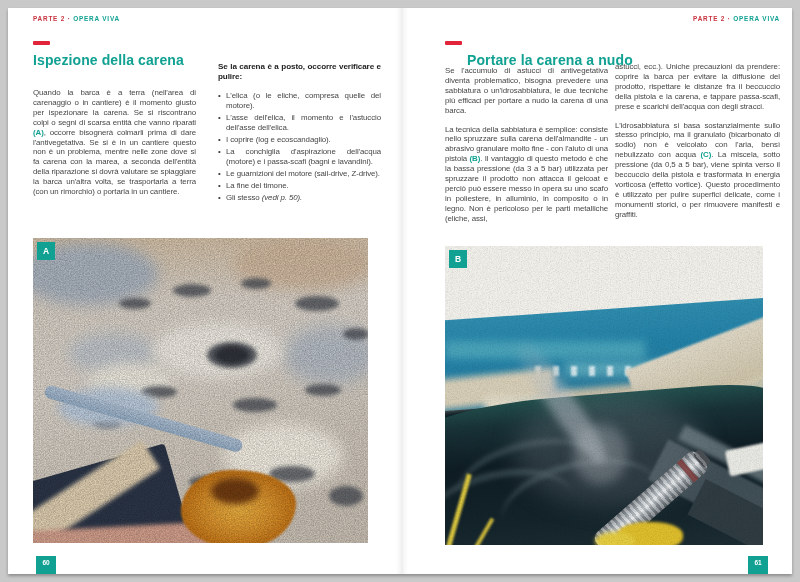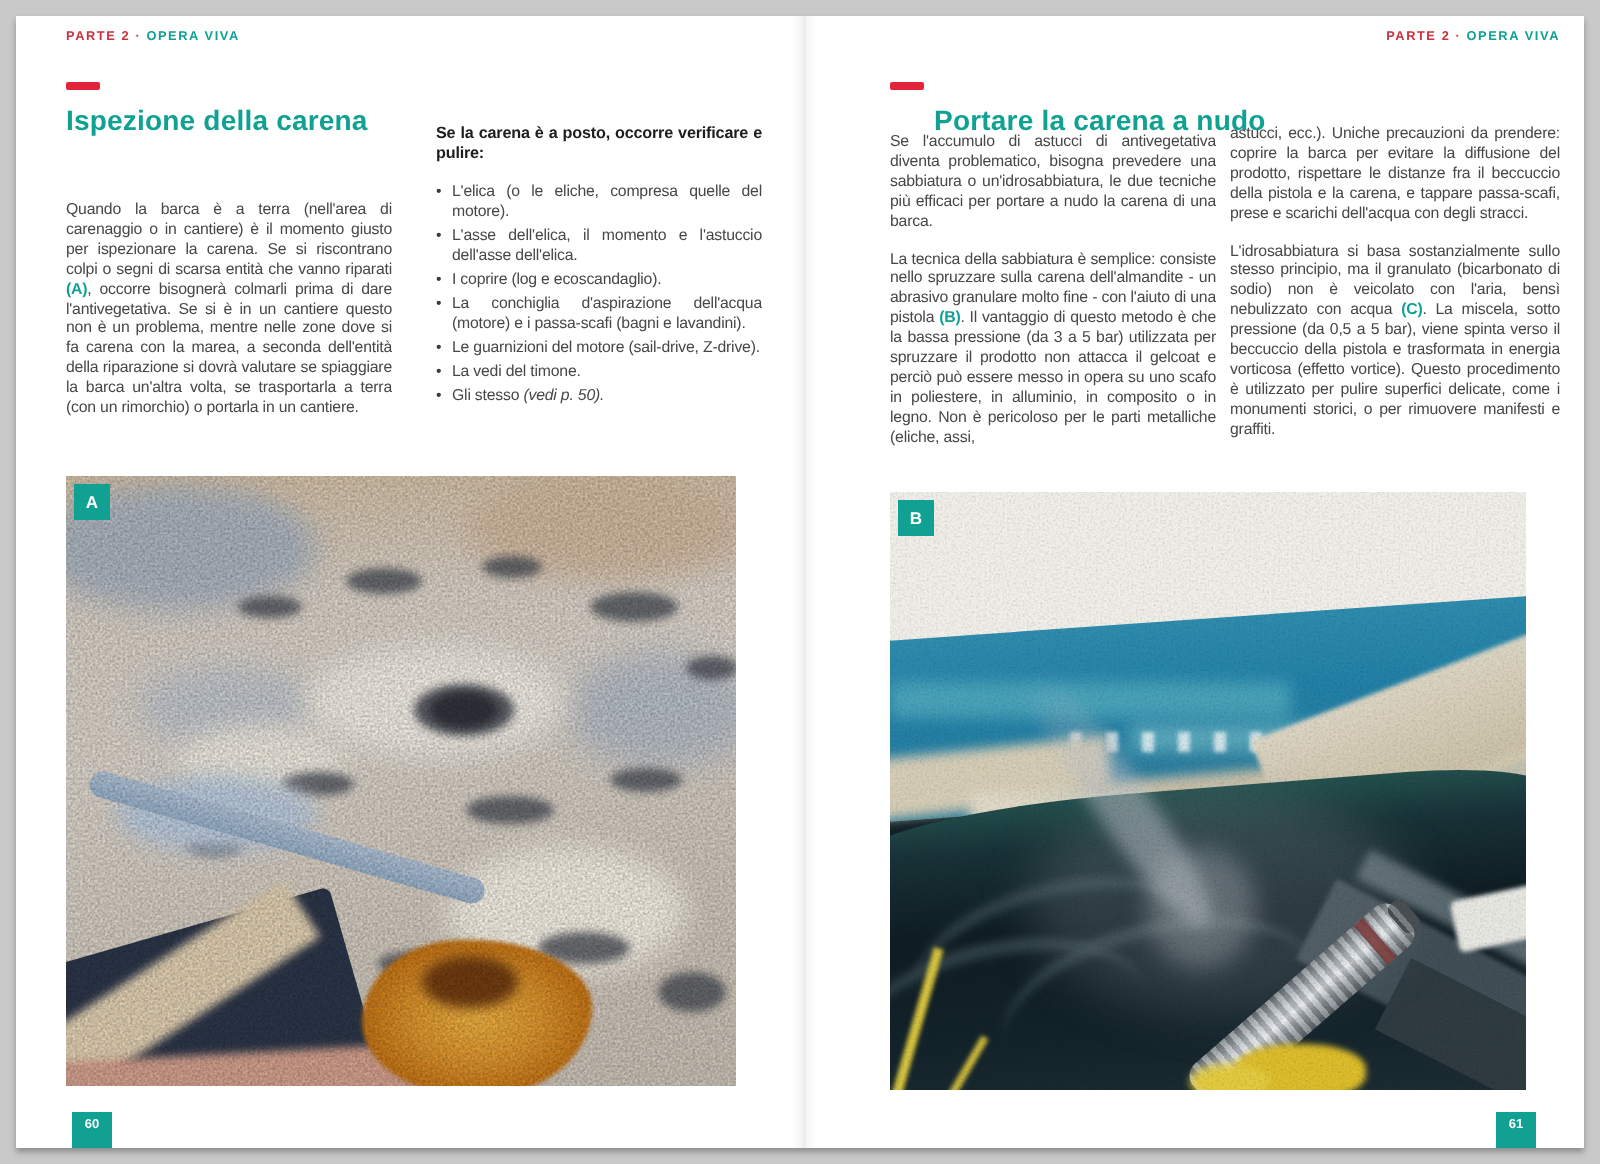--- a/index.html
+++ b/index.html
@@ -28,21 +28,21 @@
   
   .dash{position:absolute;width:17px;height:3.5px;background:var(--red);border-radius:1px;top:33px;}
   .dash-left{left:25px;}
   .dash-right{left:437px;}
   h1{position:absolute;top:44px;font-size:14px;line-height:16px;font-weight:bold;color:var(--teal);letter-spacing:.1px;}
   .h1-left{left:25px;}
   .h1-right{left:459px;}
   
   .col{position:absolute;width:163px;color:var(--body);font-size:7.9px;line-height:9.9px;letter-spacing:-.1px;overflow:hidden;}
   .col p{margin:0 0 9px 0;text-align:justify;}
-  .col-l1{left:25px;top:92px;height:150px;}
+  .col-l1{left:25px;top:80px;height:150px;}
   .col-l2{left:197px;top:54px;height:172px;margin-left:13px;}
   .col-r1{left:437px;top:58px;height:178px;}
   .col-r2{left:607px;top:54px;width:165px;height:182px;}
   .lead{font-weight:bold;color:#1d1d1d;font-size:8.1px;line-height:10.2px;margin:0 0 7px 0;text-align:left;}
   .seg-accent{color:var(--teal);font-weight:bold;}
   .seg-italic{font-style:italic;}
   .bullet{display:flex;gap:3px;margin-bottom:2px;}
   .marker{flex:none;width:5px;color:#3a3a3a;}
   .btext{flex:1;text-align:justify;}
   
@@ -162,21 +162,21 @@
             <div class="bullet">
               <span class="marker">•</span>
               <span class="btext"><span>La conchiglia d'aspirazione dell'acqua (motore) e i passa-scafi (bagni e lavandini).</span></span>
             </div>
             <div class="bullet">
               <span class="marker">•</span>
               <span class="btext"><span>Le guarnizioni del motore (sail-drive, Z-drive).</span></span>
             </div>
             <div class="bullet">
               <span class="marker">•</span>
-              <span class="btext"><span>La vedi del timone.</span></span>
+              <span class="btext"><span>La fine del timone.</span></span>
             </div>
             <div class="bullet">
               <span class="marker">•</span>
               <span class="btext"><span>Gli stesso </span><span class="seg-italic">(vedi p. 50).</span></span>
             </div>
           </div>
       </div>
 
       <figure class="photo-a">
         <div class="art" aria-hidden="true">

